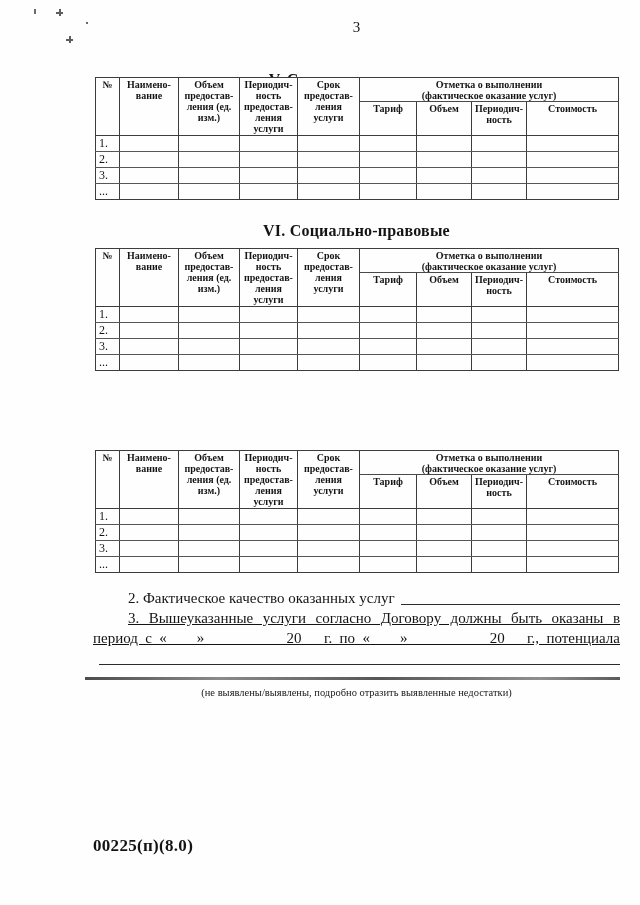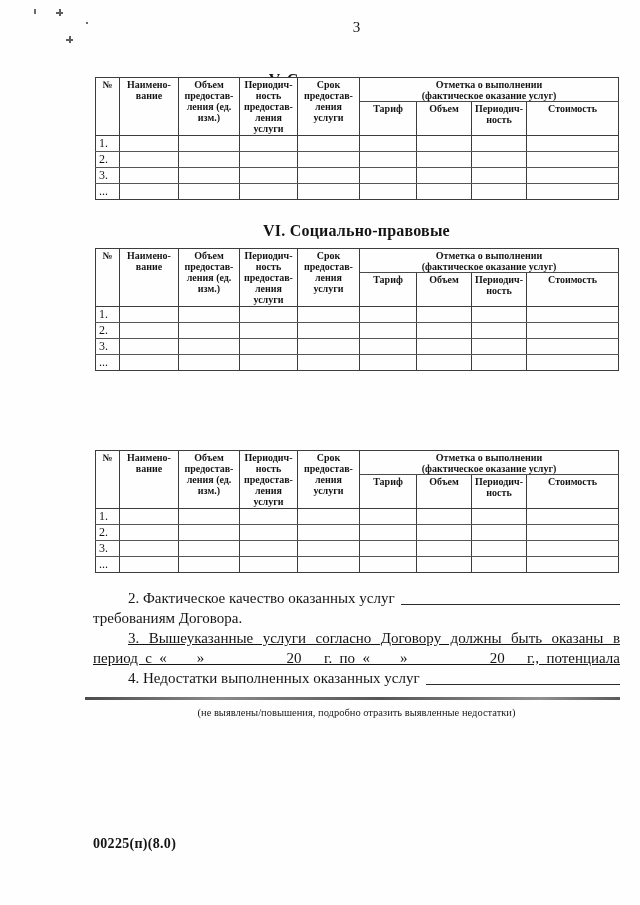--- a/index.html
+++ b/index.html
@@ -83,21 +83,21 @@
   .caption { font-size: 10.5px; line-height: 13px; color: #1a1a1a; }
   .cap-p2 { margin-left: 284px; margin-top: 1px; margin-bottom: 3px; }
   .fullrule {
     margin: 9px 0 0 -8px; width: 535px; height: 3px;
     background: linear-gradient(90deg, #4c4c4c, #8a8a8a 25%, #565656 55%, #8f8f8f 85%, #5a5a5a);
   }
   .cap-p4 { text-align: center; margin-top: 6px; }
 
   .footer-code {
     position: absolute; left: 93px; top: 836px;
-    font-weight: bold; font-size: 14px; letter-spacing: 0.3px;
+    font-weight: bold; font-size: 17px; letter-spacing: 0.3px;
   }
 </style>
 </head>
 <body>
 
 <div class="page">
 
   <div class="speck s1"></div>
   <div class="plus s2"></div>
   <div class="speck s3"></div>
@@ -376,29 +376,27 @@
       </tr>
     </tbody>
   </table>
 
   <div class="body-text">
 
     <div class="line flexline">
       <span class="txt">2. Фактическое качество оказанных услуг</span>
       <span class="blank"></span>
     </div>
-    <div class="line">требованиям Договора.</div>
 
     <div class="line just ind">3. Вышеуказанные услуги согласно Договору должны быть оказаны в</div>
     <div class="line just">период с «____» _________ 20__ г. по «____» _________ 20__ г., потенциала</div>
 
     <div class="line flexline">
-      <span class="txt">4. Недостатки выполненных оказанных услуг</span>
       <span class="blank"></span>
     </div>
 
     <div class="fullrule"></div>
-    <div class="caption cap-p4">(не выявлены/повышения, подробно отразить выявленные недостатки)</div>
+    <div class="caption cap-p4">(не выявлены/выявлены, подробно отразить выявленные недостатки)</div>
   </div>
 
   <div class="footer-code">00225(п)(8.0)</div>
 
 </div>
 
 </body></html>

